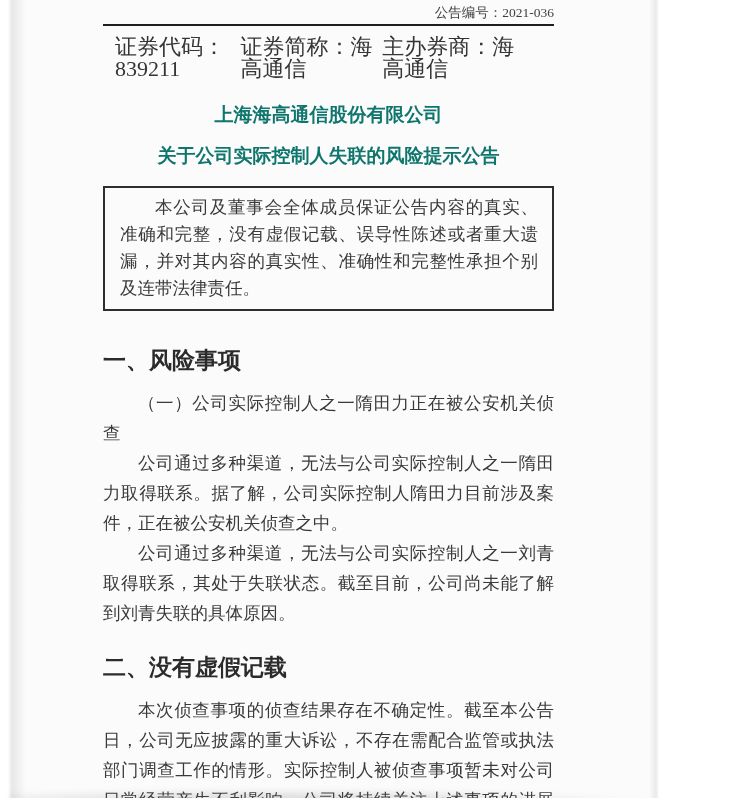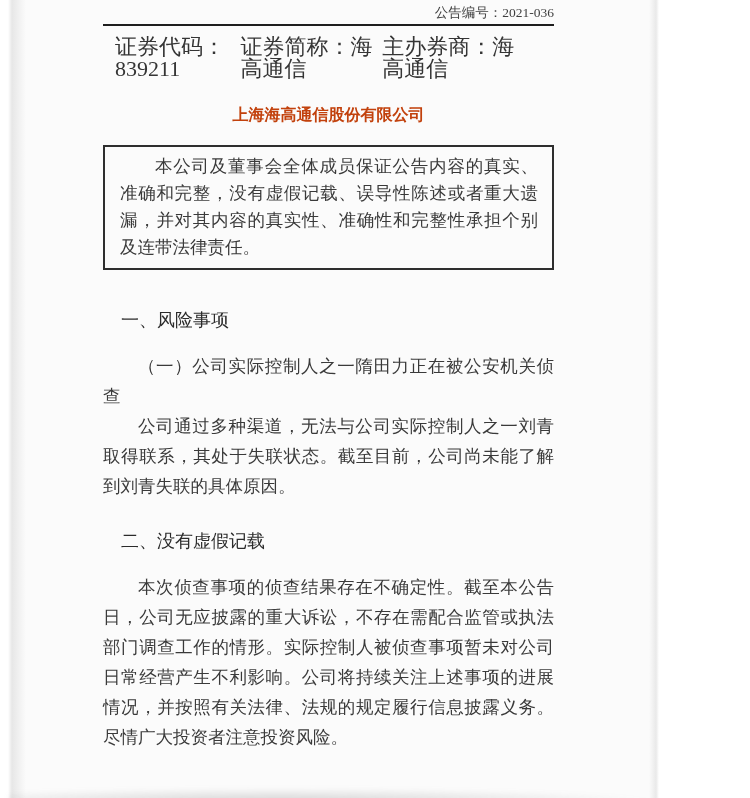--- a/index.html
+++ b/index.html
@@ -27,45 +27,45 @@
     text-align:right;
     font-size:13.5px;line-height:17px;color:#3f3f3f;
   }
   .rule{margin-top:3px;border-bottom:2.5px solid #1e1e1e;}
   .info-row{
     margin-top:10px;
     display:flex;justify-content:space-between;
     padding:0 30px 0 12px;
     font-size:22px;line-height:22px;color:#353535;
   }
-  .title{ text-align:center;font-weight:bold;color:#c2410c;
-    font-size:16px;line-height:27px;margin:0;}
+  .title{ text-align:center;font-weight:bold;color:#0f766e;
+    font-size:19px;line-height:27px;margin:0;}
   .title-main{margin-top:21px;}
   .title-sub{margin-top:14px;}
   .disclaimer-box{
     margin-top:17px;
     border:2px solid #2e2e2e;
     padding:6px 14px 7px 15px;
     background:transparent;
   }
   .disclaimer-box p{
     margin:0;font-size:17.5px;line-height:27px;
     text-indent:2em;text-align:justify;color:#3a3a3a;
   }
   .section h3{
-    margin:18px;font-size:18px;line-height:26px;
-    font-weight:normal;color:#2b2b2b;
+    margin:0;font-size:23px;line-height:26px;
+    font-weight:bold;color:#2b2b2b;
   }
   .sec-risk h3{margin-top:37px;}
   .sec-impact h3{margin-top:27px;}
   .section p{
     margin:0;font-size:17.5px;line-height:30px;
     text-indent:2em;text-align:justify;color:#3a3a3a;
   }
-  .section h3 + p{margin-top:7px;}
+  .section h3 + p{margin-top:14px;}
 </style>
 </head>
 <body>
 
 <div class="page">
   <div class="edge-left"></div>
   <div class="edge-right"></div>
 
   <div class="content">
 
@@ -73,28 +73,30 @@
 
     <div class="rule"></div>
 
     <div class="info-row">
       <span class="info-item"><span>证券代码：</span><span>839211</span></span>
       <span class="info-item"><span>证券简称：</span><span>海高通信</span></span>
       <span class="info-item"><span>主办券商：</span><span>海高通信</span></span>
     </div>
 
     <h1 class="title title-main">上海海高通信股份有限公司</h1>
+    <h2 class="title title-sub">关于公司实际控制人失联的风险提示公告</h2>
 
     <div class="disclaimer-box">
       <p>本公司及董事会全体成员保证公告内容的真实、准确和完整，没有虚假记载、误导性陈述或者重大遗漏，并对其内容的真实性、准确性和完整性承担个别及连带法律责任。</p>
     </div>
 
     <div class="section sec-risk">
       <h3>一、风险事项</h3>
       <p>（一）公司实际控制人之一隋田力正在被公安机关侦查</p>
+      <p>公司通过多种渠道，无法与公司实际控制人之一隋田力取得联系。据了解，公司实际控制人隋田力目前涉及案件，正在被公安机关侦查之中。</p>
       <p>公司通过多种渠道，无法与公司实际控制人之一刘青取得联系，其处于失联状态。截至目前，公司尚未能了解到刘青失联的具体原因。</p>
     </div>
 
     <div class="section sec-impact">
       <h3>二、没有虚假记载</h3>
       <p>本次侦查事项的侦查结果存在不确定性。截至本公告日，公司无应披露的重大诉讼，不存在需配合监管或执法部门调查工作的情形。实际控制人被侦查事项暂未对公司日常经营产生不利影响。公司将持续关注上述事项的进展情况，并按照有关法律、法规的规定履行信息披露义务。尽情广大投资者注意投资风险。</p>
     </div>
 
   </div>
 

